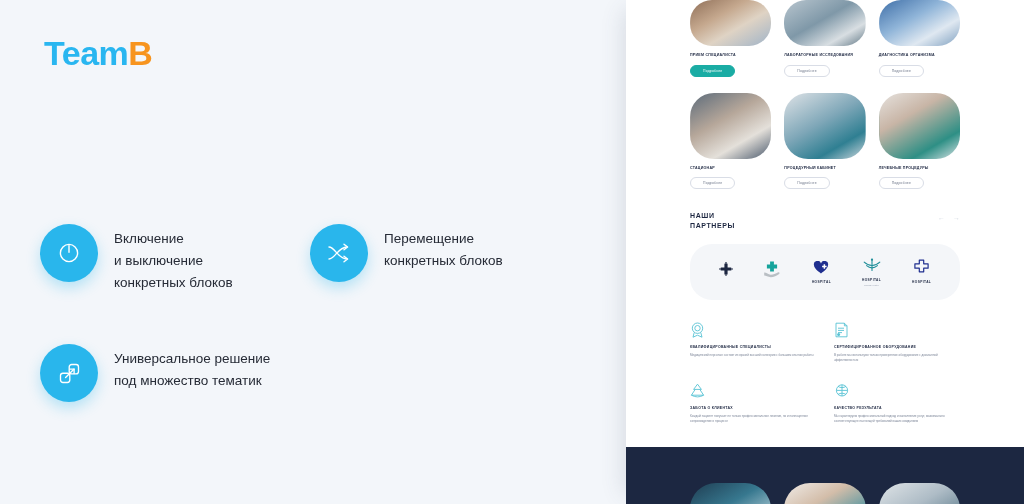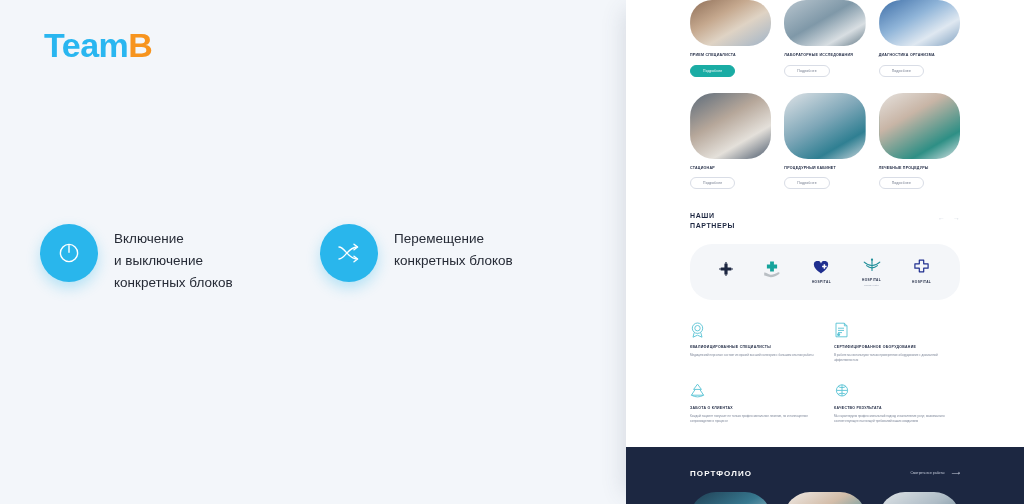--- a/index.html
+++ b/index.html
@@ -12,40 +12,40 @@
   .stage { position: relative; width: 1024px; height: 504px; display: flex; }
 
   
   .left-panel {
     position: relative;
     width: 626px; height: 504px;
     background: #f3f6fa;
     flex: 0 0 626px;
   }
   .logo {
-    position: absolute; left: 44px; top: 28px;
+    position: absolute; left: 44px; top: 36px;
     font-size: 34px; font-weight: bold; letter-spacing: -0.5px;
     line-height: 1;
   }
   .logo .team { color: #29b6f0; }
   .logo .b { color: #f7941e; }
 
   .headline {
     position: absolute; left: 40px; top: 148px;
     font-size: 30px; font-weight: bold; color: #1f2430;
     letter-spacing: 0.2px;
   }
 
   .features {
     position: absolute; left: 40px; top: 222px;
     width: 560px;
     display: grid;
     grid-template-columns: 258px 280px;
     grid-template-rows: 120px 120px;
-    column-gap: 22px;
+    column-gap: 12px;
   }
   .feature { display: flex; align-items: flex-start; gap: 16px; }
   .feature-icon {
     flex: 0 0 58px; width: 58px; height: 58px; border-radius: 50%;
     background: #29b6ec;
     display: flex; align-items: center; justify-content: center;
     box-shadow: 0 6px 14px rgba(41,182,236,0.30);
     margin-top: 2px;
   }
   .feature-icon svg { display: block; }
@@ -186,20 +186,32 @@
             <path d="M4 19 C10 19 13 7 22 7"></path>
             <path d="M19 4.2 L22.6 7 L19 9.8"></path>
             <path d="M19 16.2 L22.6 19 L19 21.8"></path>
           </svg>
         </div>
         <div class="feature-text">Перемещение
 конкретных блоков</div>
       </div>
 
 
+      <div class="feature">
+        <div class="feature-icon">
+          <svg width="27" height="27" viewBox="0 0 27 27" fill="none" stroke="#ffffff" stroke-width="1.35" stroke-linecap="round" stroke-linejoin="round">
+            <rect x="4.5" y="13.2" width="9.3" height="9.3" rx="2.4"></rect>
+            <rect x="13.2" y="4.5" width="9.3" height="9.3" rx="2.4"></rect>
+            <path d="M9.6 17.6 L18.1 9.1"></path>
+            <path d="M13.6 9.1 L18.1 9.1 L18.1 13.6"></path>
+          </svg>
+        </div>
+        <div class="feature-text">Универсальное решение
+под множество тематик</div>
+      </div>
 
     </div>
   </div>
 
   <div class="right-panel">
     <div class="site">
 
       <div class="services svc-row1">
 
         <div class="svc">
@@ -360,27 +372,20 @@
               <path d="M4 3.4c2.6 1.6 5.4 1.6 8 0M4 11.4c2.6-1.6 5.4-1.6 8 0"></path>
             </svg>
           </div>
           <div class="adv-title">КАЧЕСТВО РЕЗУЛЬТАТА</div>
           <div class="adv-desc">Мы гарантируем профессиональный подход и выполнение услуг, максимально соответствующее настоящей требований ваших ожиданиям</div>
         </div>
 
       </div>
 
       <div class="portfolio">
-        <div class="pf-head">
-          <div class="pf-title">ПОРТФОЛИО</div>
-          <div class="pf-link">
-            <span>Смотреть все работы</span>
-            <span class="arrow">⟶</span>
-          </div>
-        </div>
         <div class="pf-grid">
           <div class="pf-img ph7"></div>
           <div class="pf-img ph8"></div>
           <div class="pf-img ph9"></div>
         </div>
       </div>
 
     </div>
   </div>
 

